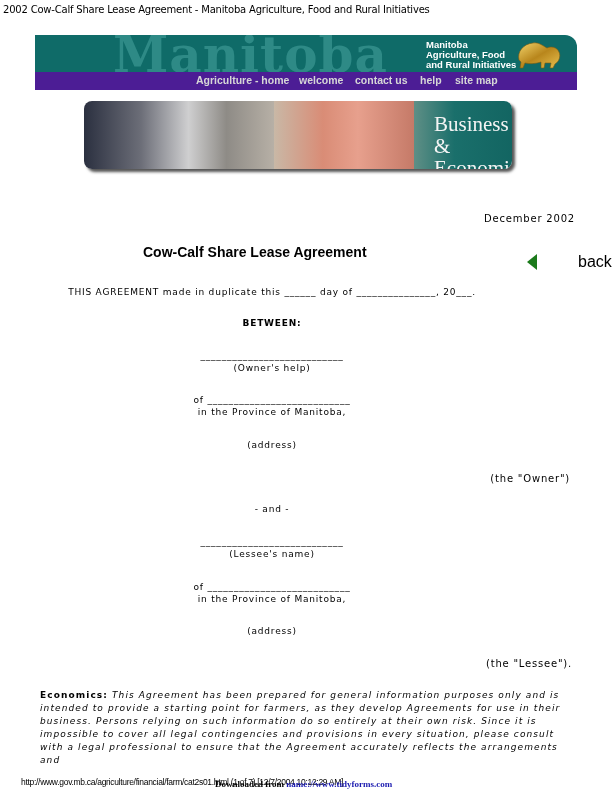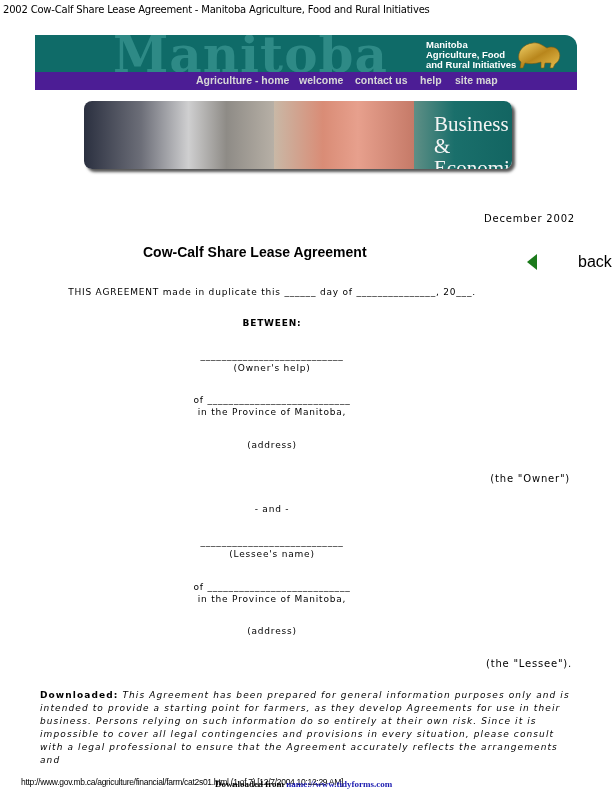--- a/index.html
+++ b/index.html
@@ -109,21 +109,21 @@
 <div class="abs c" style="top:504px">- and -</div>
 
 <div class="abs c" style="top:537px">___________________________</div>
 <div class="abs c" style="top:549px">(Lessee's name)</div>
 <div class="abs c" style="top:582px">of ___________________________</div>
 <div class="abs c" style="top:594px">in the Province of Manitoba,</div>
 <div class="abs c" style="top:626px">(address)</div>
 <div class="abs r" style="right:40px; top:658px">(the "Lessee").</div>
 
 <div class="abs disc">
-  <b>Downloaded:</b>
+  <b>Economics:</b>
   <i>This Agreement has been prepared for general information purposes only and is intended to provide a starting point for farmers, as they develop Agreements for use in their business. Persons relying on such information do so entirely at their own risk. Since it is impossible to cover all legal contingencies and provisions in every situation, please consult with a legal professional to ensure that the Agreement accurately reflects the arrangements and</i>
 </div>
 
 <div class="abs footer1">http://www.gov.mb.ca/agriculture/financial/farm/cat2s01.html (1 of 7) [12/7/2004 10:12:29 AM]</div>
 <div class="abs footer2">
   <span>Downloaded from</span>
   <span class="link">name://www.tidyforms.com</span>
 </div>
 
 </body></html>

